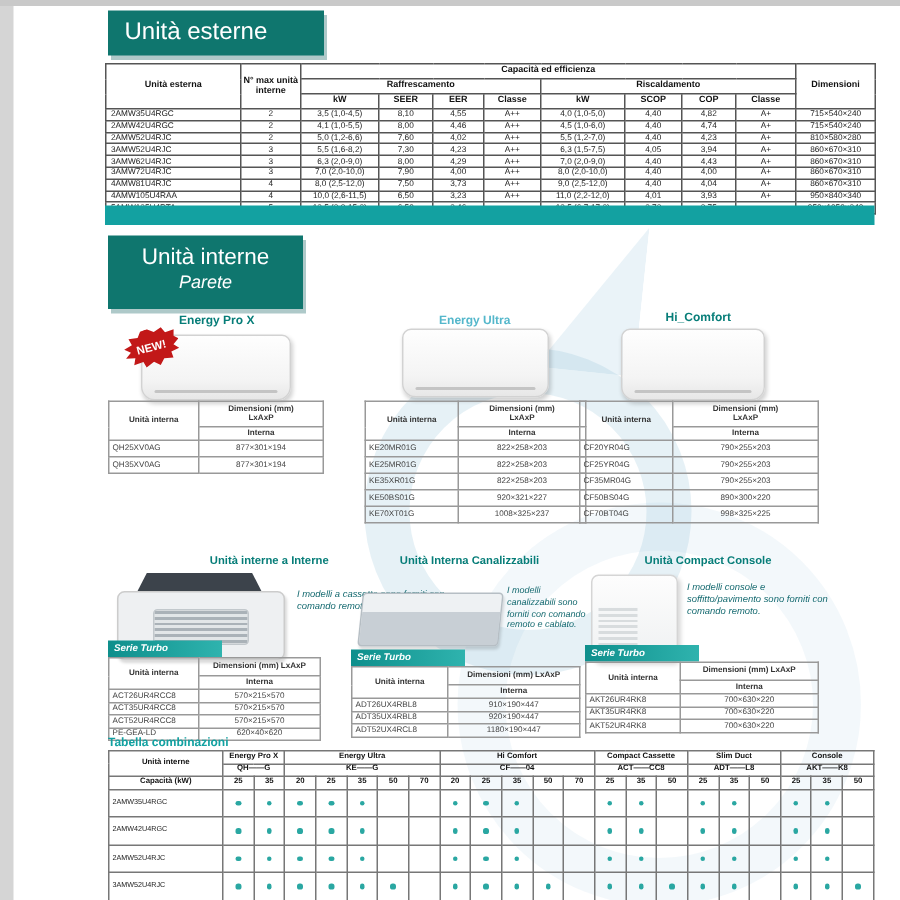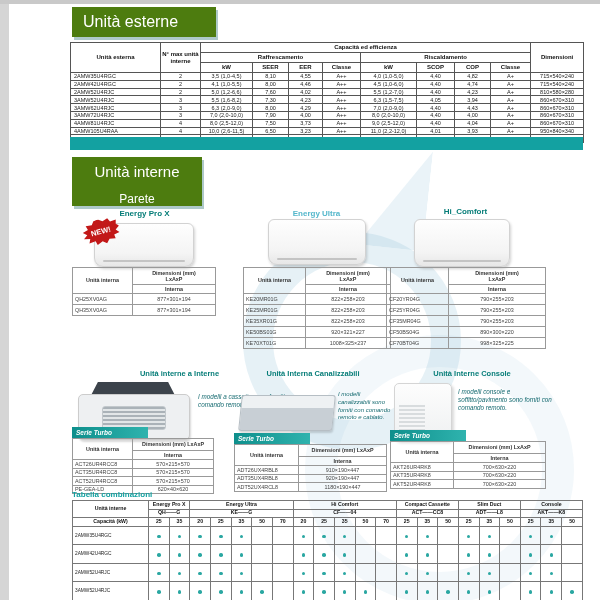--- a/index.html
+++ b/index.html
@@ -14,25 +14,25 @@
   #wm-ring2{left:305px;top:335px;width:205px;height:205px;border:32px solid rgba(140,190,215,.10);border-radius:50%}
   #wm-tip{left:362px;top:148px;width:66px;height:100px;background:rgba(140,190,215,.18);
           clip-path:polygon(100% 0,100% 100%,0 100%);transform:rotate(6deg)}
   #wm-r{left:331px;top:228px;width:24px;height:24px;border:3px solid rgba(120,170,200,.55);
         border-radius:50%;color:rgba(100,150,185,.85);font-size:13px;font-weight:bold;
         text-align:center;line-height:24px}
 
   .z{position:absolute;z-index:1}
 
   
-  .teal-btn{background:#4d7c0f;color:#fff;box-shadow:2px 3px 0 rgba(8,92,92,.33)}
+  .teal-btn{background:#0f766e;color:#fff;box-shadow:2px 3px 0 rgba(8,92,92,.33)}
   #btn-esterne{left:72px;top:7px;width:133px;height:30px;font-size:16px;line-height:30px;padding-left:11px}
   #blk-interne{left:72px;top:157px;width:130px;height:49px;text-align:center}
   #blk-interne .l1{font-size:15px;margin-top:6px}
-  #blk-interne .l2{font-size:12px;margin-top:12px}
+  #blk-interne .l2{font-size:12px;font-style:italic;margin-top:1px}
   #tealbar{left:70px;top:137px;width:513px;height:13px;background:#13a1a1}
 
   table{border-collapse:collapse}
 
   
   #ext{left:70px;top:42px;width:513px;table-layout:fixed}
   #ext th,#ext td{border:0.6px solid #555;padding:0;text-align:center;line-height:1.1}
   #ext thead th{font-weight:bold;font-size:6px;height:9px;color:#111}
   #ext tbody td{font-size:5.5px;height:6.8px;color:#222}
   #ext tbody td:first-child{text-align:left;padding-left:3px}
@@ -457,21 +457,21 @@
         </tr>
         <tr>
           <td style="height: 7.6px;">ADT52UX4RCL8</td>
           <td style="height: 7.6px;">1180×190×447</td>
         </tr>
       </tbody>
   </table>
 </div>
 
 <div class="grp" style="left:390px;top:369px;width:164px">
-  <div class="ptitle" style="font-size:7.5px">Unità Interne Console</div>
+  <div class="ptitle" style="font-size:7.5px">Unità Compact Console</div>
   <div class="console" style="left:4px;top:14px;width:56px;height:56px">
       <div class="vents"></div>
     </div>
   <div class="note" style="left:68px;top:19px;width:94px">I modelli console e soffitto/pavimento sono forniti con comando remoto.</div>
   <div class="ribbon" style="left:0;top:61px;width:72px">Serie Turbo</div>
   <table class="mini" style="position:absolute;left:0;top:72px;width:155px">
     <colgroup>
         <col style="width:63px">
         <col style="width:92px">
       </colgroup>

